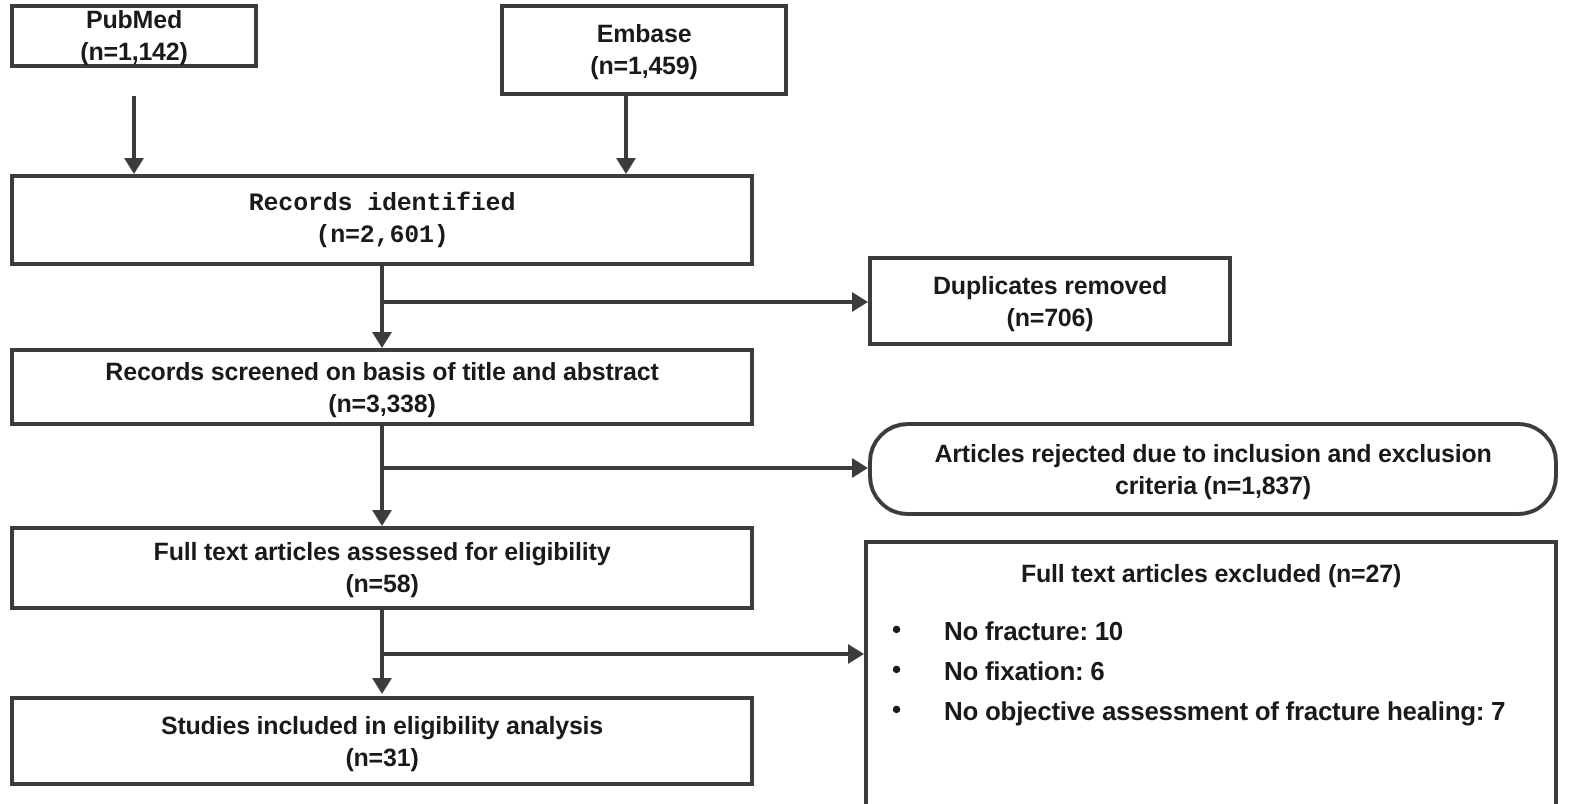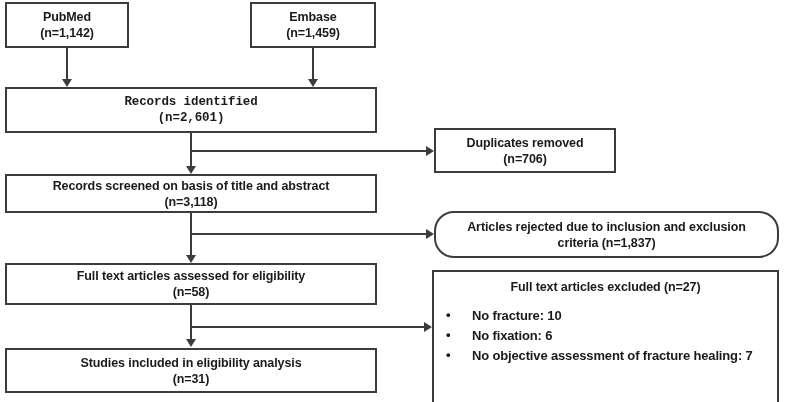--- a/index.html
+++ b/index.html
@@ -34,22 +34,22 @@
     line-height: 1.28;
     font-weight: 600;
     letter-spacing: -0.1px;
     padding: 2px 4px;
   }
   .box .line {
     display: block;
     white-space: nowrap;
   }
   
-  #box-pubmed      { left: 5px;   top: 2px;   width: 124px; height: 46px; }
-  #box-embase      { left: 250px; top: 2px;   width: 126px; height: 46px; }
+  #box-pubmed      { left: 5px;   top: 2px;   width: 124px; height: 32px; }
+  #box-embase      { left: 250px; top: 2px;   width: 144px; height: 46px; }
   #box-identified  { left: 5px;   top: 87px;  width: 372px; height: 46px; font-family: Liberation Mono, monospace; }
   #box-screened    { left: 5px;   top: 174px; width: 372px; height: 39px; }
   #box-fulltext    { left: 5px;   top: 263px; width: 372px; height: 42px; }
   #box-included    { left: 5px;   top: 348px; width: 372px; height: 45px; }
   #box-duplicates  { left: 434px; top: 128px; width: 182px; height: 45px; }
   #box-rejected    { left: 434px; top: 211px; width: 345px; height: 47px; border-radius: 20px; }
 
   #box-excluded {
     left: 432px; top: 270px; width: 347px; height: 154px;
     display: block;
@@ -150,21 +150,21 @@
   <div class="hline" style="left:190px; top:150px; width:236px;"></div>
   <div class="arrow-right" style="left:426px; top:146px;"></div>
 
   <div class="box" id="box-duplicates">
     <span class="line">Duplicates removed</span>
     <span class="line">(n=706)</span>
   </div>
 
   <div class="box" id="box-screened">
     <span class="line">Records screened on basis of title and abstract</span>
-    <span class="line">(n=3,118)</span>
+    <span class="line">(n=3,338)</span>
   </div>
 
   <div class="vline" style="left:190px; top:213px; height:42px;"></div>
   <div class="arrow-down" style="left:186px; top:255px;"></div>
 
   <div class="hline" style="left:190px; top:233px; width:236px;"></div>
   <div class="arrow-right" style="left:426px; top:229px;"></div>
 
   <div class="box" id="box-rejected">
     <span class="line">Articles rejected due to inclusion and exclusion</span>

